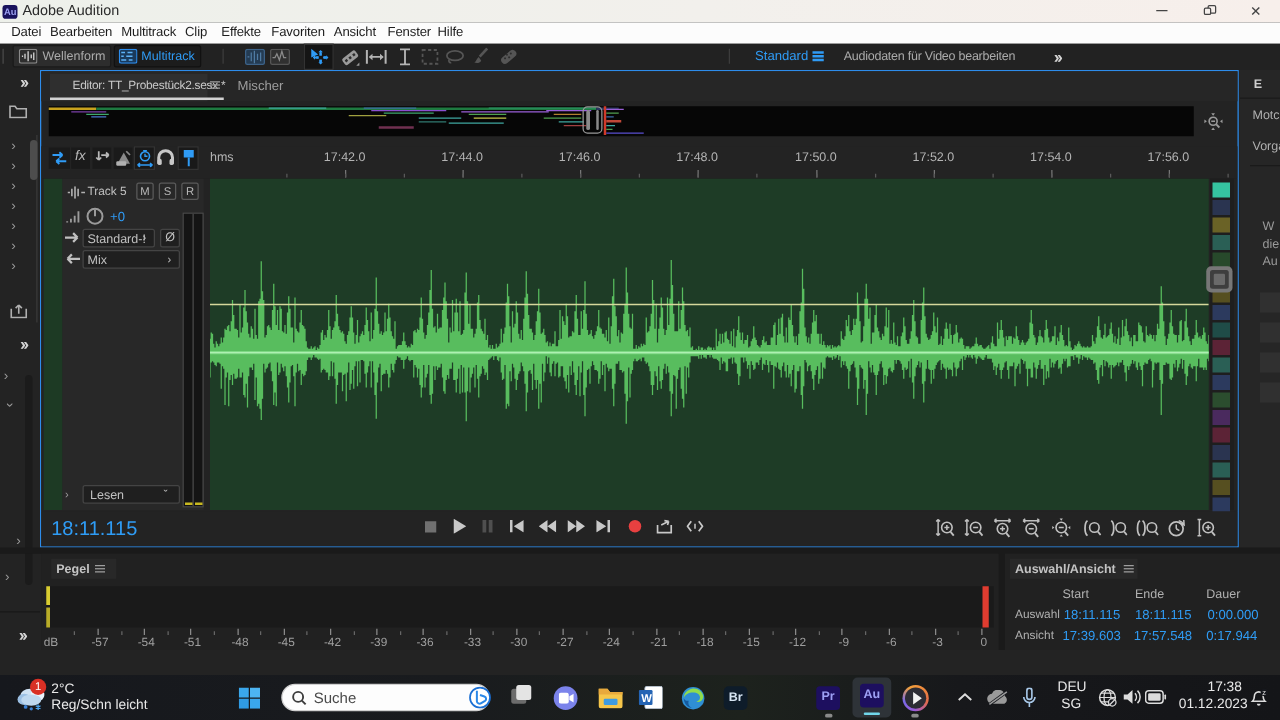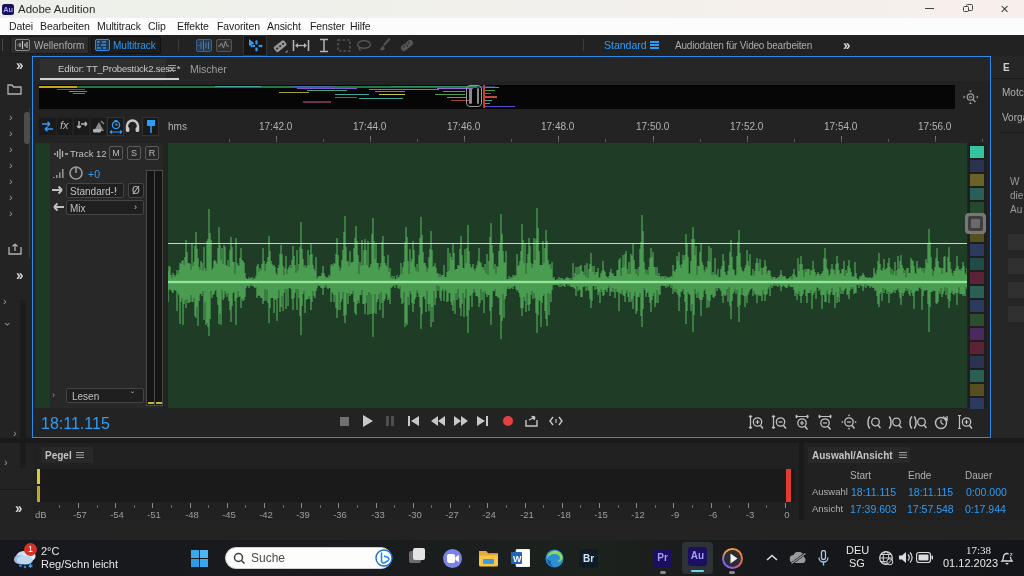--- a/index.html
+++ b/index.html
@@ -275,21 +275,21 @@
         </div>
  </div>
 
  <div class="abs" style="left:0;top:86px;width:957px;height:266px;background:#232323;">
   <div class="abs" style="left:2px;top:0;width:15px;height:265px;background:#1d3a24;"></div>
   <div class="abs" style="left:17px;top:0;width:113px;height:265px;background:#282828;"></div>
 
   <svg class="abs" style="left:21px;top:6px;" width="14" height="10" viewBox="0 0 14 10">
           <path d="M0 5h2M3.5 2v6M6 0v10M8.5 2v6M11 5h3" stroke="#b0b0b0" stroke-width="1.3"></path>
         </svg>
-  <span class="abs" style="left:37px;top:5px;font-size:9.5px;color:#c0c0c0;">Track 12</span>
+  <span class="abs" style="left:37px;top:5px;font-size:9.5px;color:#c0c0c0;">Track 5</span>
   <div class="abs" style="left:76px;top:3px;width:14px;height:14px;border:1px solid #5a5a5a;border-radius:2px;color:#b8b8b8;font-size:9px;text-align:center;line-height:13px;">M</div>
   <div class="abs" style="left:94px;top:3px;width:14px;height:14px;border:1px solid #5a5a5a;border-radius:2px;color:#b8b8b8;font-size:9px;text-align:center;line-height:13px;">S</div>
   <div class="abs" style="left:112px;top:3px;width:14px;height:14px;border:1px solid #5a5a5a;border-radius:2px;color:#b8b8b8;font-size:9px;text-align:center;line-height:13px;">R</div>
 
   <svg class="abs" style="left:19px;top:25px;" width="14" height="11" viewBox="0 0 14 11">
           <path d="M1 10h1.5v-1H1zM4 10h1.5V7H4zM7 10h1.5V4.5H7zM10 10h1.5V1H10z" fill="#9a9a9a"></path>
         </svg>
   <svg class="abs" style="left:35px;top:22px;" width="16" height="16" viewBox="0 0 16 16">
           <circle cx="8" cy="8" r="6" fill="none" stroke="#9a9a9a" stroke-width="1.6"></circle>
           <path d="M8 8V2.5" stroke="#9a9a9a" stroke-width="1.6"></path>
@@ -652,21 +652,21 @@
       </svg>
  <svg class="abs" style="left:898px;top:10px;" width="15" height="15" viewBox="0 0 15 15">
         <path d="M1 5.5v4h3l4 3.5v-11L4 5.5z" fill="#dcdcdc"></path>
         <path d="M10 4.5a4.5 4.5 0 010 6M12 2.5a7 7 0 010 10" fill="none" stroke="#dcdcdc" stroke-width="1.2"></path>
       </svg>
  <svg class="abs" style="left:916px;top:11px;" width="17" height="13" viewBox="0 0 17 13">
         <rect x="0.5" y="1.5" width="14" height="10" rx="2.5" fill="none" stroke="#dcdcdc" stroke-width="1.2"></rect>
         <rect x="2.5" y="3.5" width="10" height="6" rx="1" fill="#dcdcdc"></rect>
         <rect x="15.5" y="4.5" width="1.5" height="4" rx="0.7" fill="#dcdcdc"></rect>
       </svg>
- <span class="abs" style="left:966px;top:4px;font-size:11px;font-family:Liberation Serif, serif;">17:38</span>
+ <span class="abs" style="left:966px;top:4px;font-size:11px;">17:38</span>
  <span class="abs" style="left:943px;top:17px;font-size:11px;">01.12.2023</span>
  <svg class="abs" style="left:999px;top:10px;" width="16" height="16" viewBox="0 0 16 16">
         <path d="M3 11c1-1 1.5-2 1.5-4a3.5 3.5 0 017 0c0 2 .5 3 1.5 4z" fill="none" stroke="#dcdcdc" stroke-width="1.3"></path>
         <path d="M6.5 13a1.5 1.5 0 003 0" fill="#dcdcdc"></path>
         <circle cx="12.5" cy="4" r="3" fill="#16181d"></circle>
         <text x="10.8" y="6.2" fill="#dcdcdc" font-size="6">z</text>
       </svg>
 </div>
 
 </div>

